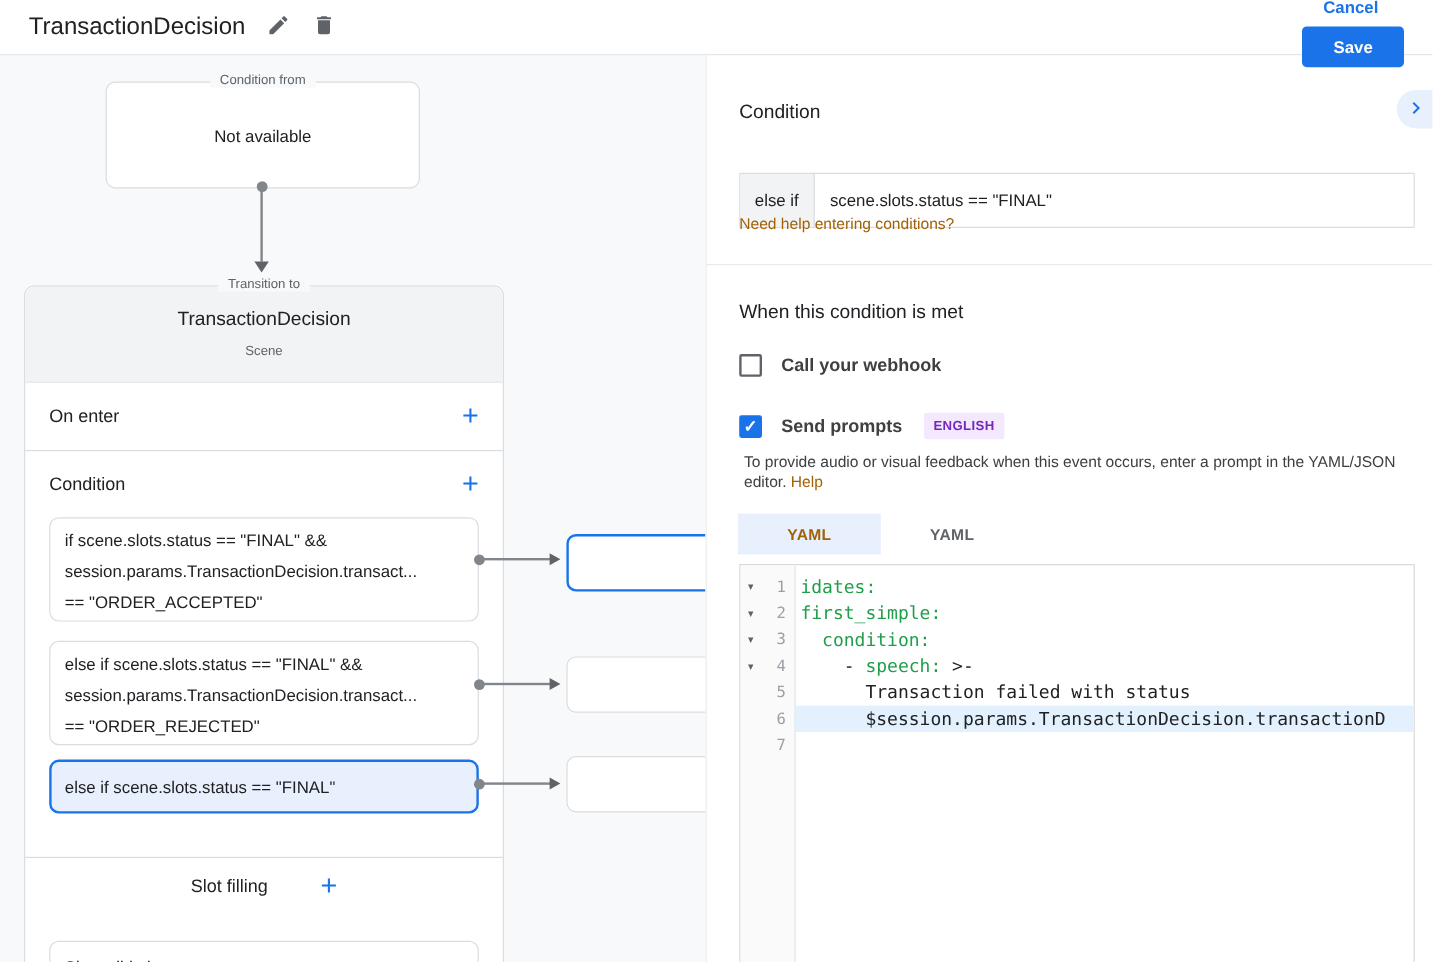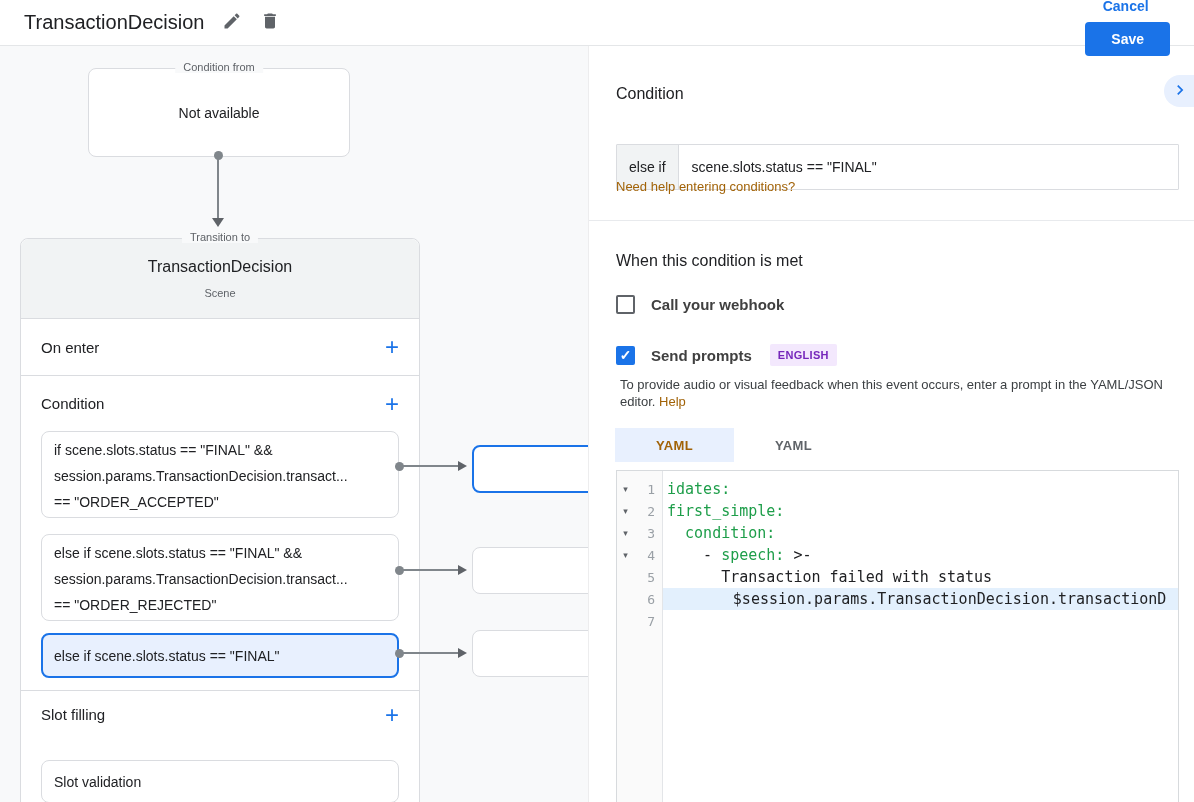--- a/index.html
+++ b/index.html
@@ -39,21 +39,21 @@
   .tto { left:20px; top:192px; width:400px; height:620px; }
   .tto-header {
     height:80px; background:#f1f3f4; border-bottom:1px solid #dadce0;
     border-radius:8px 8px 0 0; text-align:center; padding-top:19px;
   }
   .tto-title { font-size:16px; color:#202124; }
   .tto-sub { font-size:11px; color:#5f6368; margin-top:11px; }
   .srow { display:flex; align-items:center; justify-content:space-between; padding:0 20px;gap:44px; }
   .srow-onenter { height:57px; border-bottom:1px solid #dadce0; }
   .srow-cond { height:55px; }
-  .srow-slot { height:48px; border-top:1px solid #dadce0; margin-top:12px; }
+  .srow-slot { height:48px; border-top:1px solid #dadce0; margin-top:36px;justify-content:center; }
   .srow-label { font-size:15px; color:#202124; }
   .plus { background:none; border:none; color:#1a73e8; font-size:24px; font-weight:300; line-height:1; cursor:pointer; font-family:"Liberation Sans",sans-serif; }
   .cards { padding:0 20px; }
   .cond-card {
     border:1px solid #dadce0; border-radius:8px; background:#fff; cursor:pointer;
     height:87px; padding:5px 12px; font-size:14px; line-height:26px; overflow:hidden;
   }
   .cond-card .cline2 { white-space:nowrap; overflow:hidden; }
   .card-gap1 { margin-bottom:16px; }
   .card-gap2 { margin-bottom:12px; }
@@ -131,21 +131,21 @@
   }
   .gutter { flex:0 0 46px; background:#fafafa; border-right:1px solid #e3e5e8; padding-top:7px; }
   .gut-line { height:22px; display:flex; align-items:center; }
   .fold { width:17px; text-align:center; color:#5f6368; font-size:9px; cursor:pointer; }
   .lnum { flex:1; text-align:right; padding-right:7px; color:#9aa0a6; font-size:13px; font-family:"DejaVu Sans Mono",monospace; }
   .code-area { flex:1; padding-top:7px; overflow:hidden; cursor:text; }
   .code-line {
     height:22px; line-height:22px; white-space:pre; padding-left:4px;
     font-family:"DejaVu Sans Mono",monospace; font-size:15px; color:#202124;
   }
-  .code-line.hl { background:#e3f0fd;text-align:center; }
+  .code-line.hl { background:#e3f0fd; }
   .k { color:#1e9e4a;margin-top:44px; }
 </style>
 </head>
 <body>
 
 <div class="app">
 
   <div class="hdr">
     <div class="hdr-left">
       <div class="hdr-title">TransactionDecision</div>

